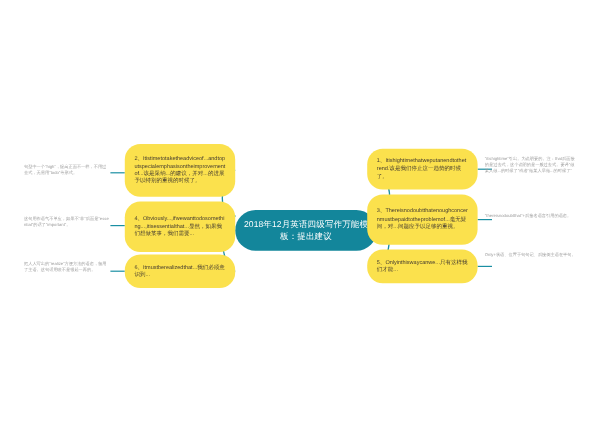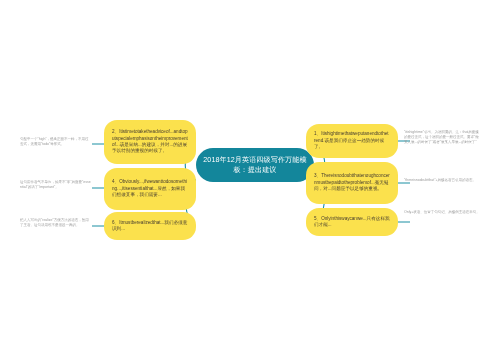--- a/index.html
+++ b/index.html
@@ -30,21 +30,21 @@
   .node {
     position: absolute;
     box-sizing: border-box;
     display: flex;
     align-items: center;
     justify-content: center;
     text-align: center;
   }
   .center-node {
     left: 196px;
-    top: 148px;
+    top: 175px;
     width: 118px;
     height: 34px;
     background: #13869b;
     border-radius: 17px;
     color: #ffffff;
     font-size: 7.1px;
     line-height: 10.5px;
     padding: 2px 7px;
     letter-spacing: 0.1px;
   }

